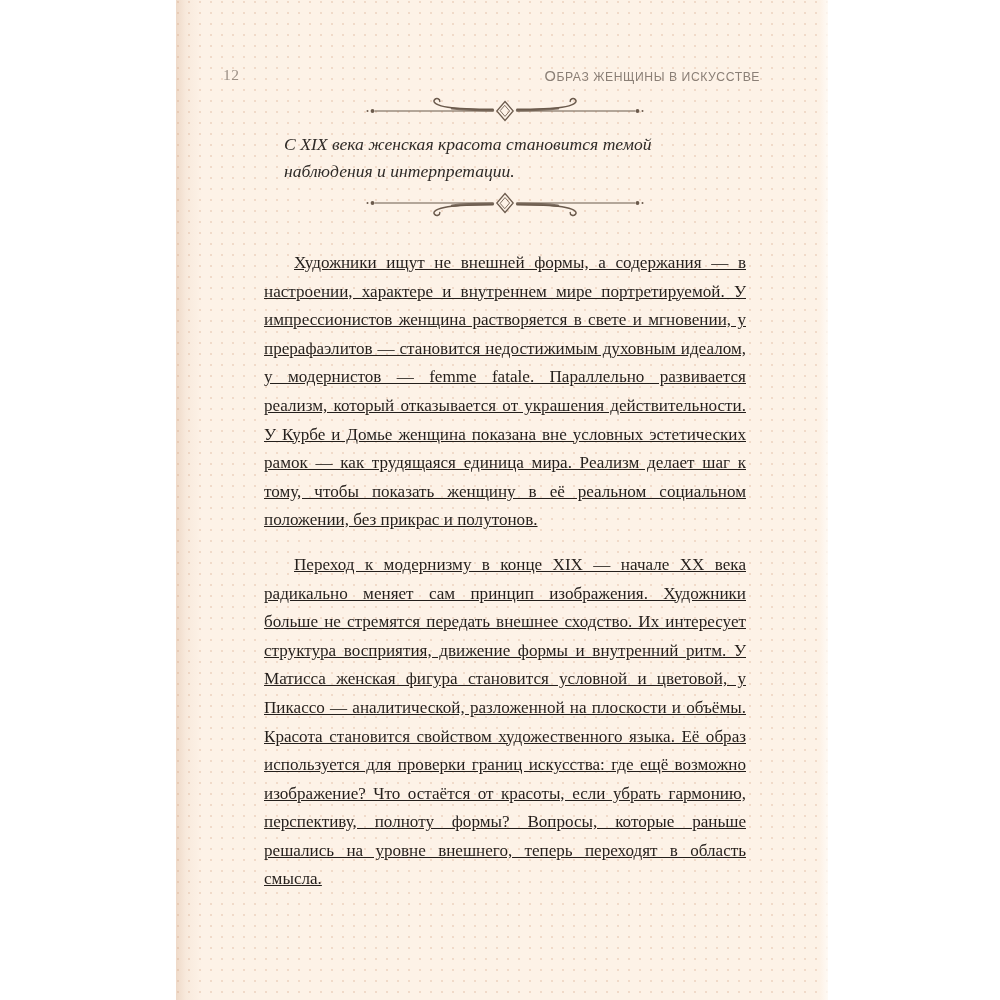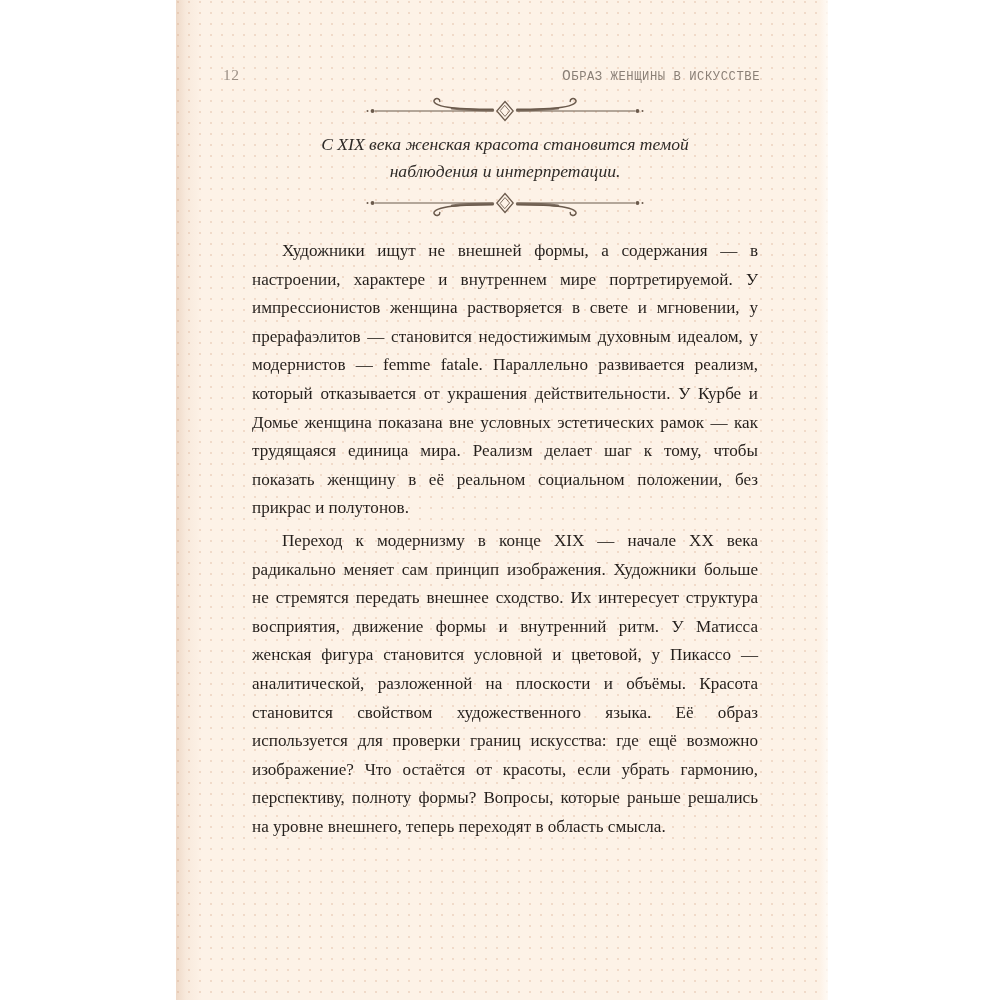--- a/index.html
+++ b/index.html
@@ -80,21 +80,21 @@
     font-family: "Liberation Serif", serif;
   }
   .running-head {
     position: absolute;
     right: 2px;
     top: 2px;
     font-size: 12.2px;
     color: #8a7f76;
     letter-spacing: 0.55px;
     white-space: nowrap;
-    font-family: Liberation Mono, monospace;
+    font-family: Liberation Sans, sans-serif;
   }
   .running-head .rh-cap { font-size: 14.6px; }
 
   
   .ornament {
     position: absolute;
     left: 50%;
     transform: translateX(-50%);
     width: 282px;
     height: 34px;
@@ -102,21 +102,20 @@
   .ornament svg { display: block; width: 282px; height: 34px; }
   #ornament-top    { top: 94px; }
   #ornament-bottom { top: 186px; }
 
   
   #epigraph {
     position: absolute;
     top: 131px;
     left: 36px;
     width: 442px;
-    text-align: center;
     font-style: italic;
     font-size: 17.6px;
     line-height: 27px;
     color: #2e2a27;
     font-family: "Liberation Serif", "DejaVu Serif", serif;
   }
 
   
   #body-copy {
     position: absolute;
@@ -124,22 +123,23 @@
     left: 0;
     width: 514px;
     color: #241f1c;
     font-size: 17.1px;
     line-height: 28.6px;
     text-align: justify;
     text-justify: inter-word;
     font-family: "Liberation Serif", "DejaVu Serif", serif;
   }
   #body-copy p {
-    margin: 4px;
+    margin: 16px;
     text-indent: 30px;
+    text-decoration: underline;
   }
   #body-copy p.section-break {
     margin-top: 28.6px;
   }
 </style>
 </head>
 <body>
 
 <div id="page-sheet">
 

